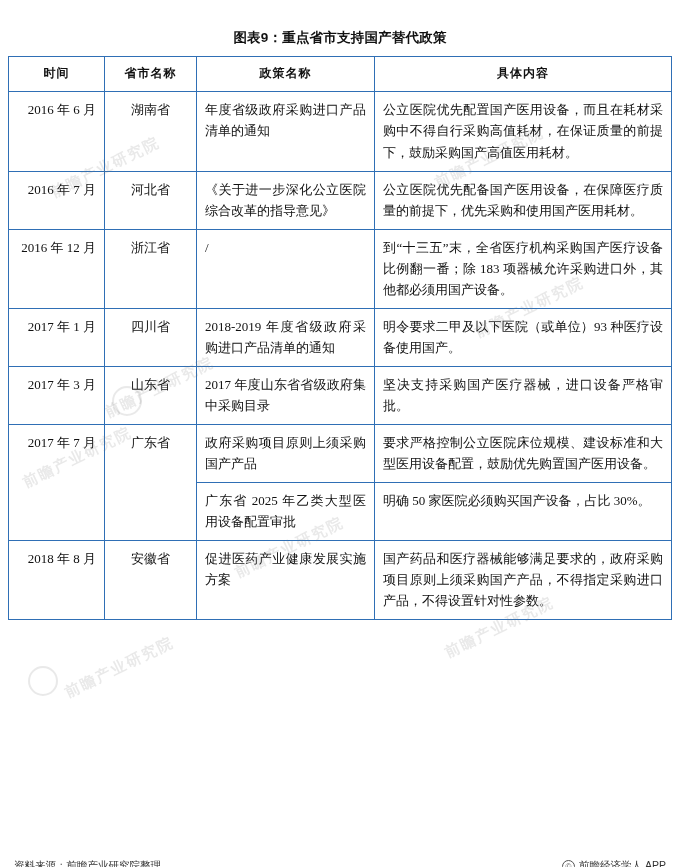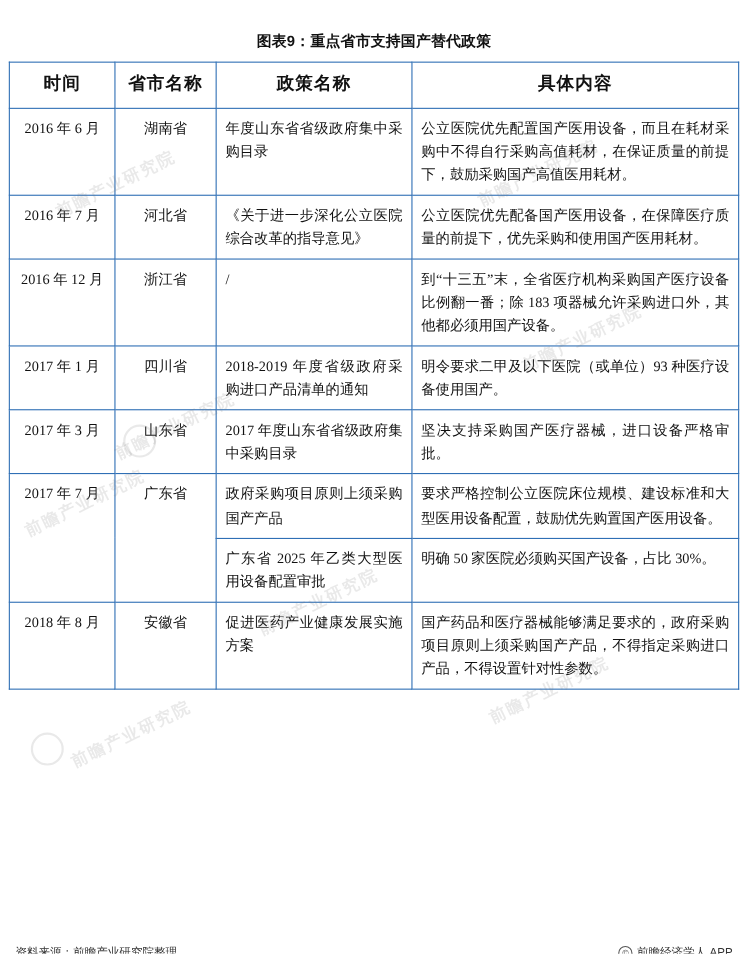--- a/index.html
+++ b/index.html
@@ -43,33 +43,33 @@
     border: 1px solid #2f6fb5;
     vertical-align: top;
     padding: 7px 8px 8px 8px;
     font-size: 13px;
     line-height: 1.62;
     color: #111;
   }
   table.policy thead th {
     text-align: center;
     font-weight: bold;
-    font-size: 16px;
+    font-size: 12px;
     padding: 7px 4px 8px 4px;
     vertical-align: middle;
     font-family: "Liberation Sans", "DejaVu Sans", sans-serif;
     letter-spacing: 1px;
   }
   .col-time { width: 96px; }
   .col-prov { width: 92px; }
   .col-name { width: 178px; }
   .col-content { width: auto; }
 
   td.time {
-    text-align: center;
+    text-align: right;
     white-space: nowrap;
     padding-left: 9px;
   }
   td.prov {
     text-align: center;
     padding-left: 13px;
   }
   td.name, td.content {
     text-align: justify;
     text-justify: inter-ideograph;
@@ -168,21 +168,21 @@
         <th>时间</th>
         <th>省市名称</th>
         <th>政策名称</th>
         <th>具体内容</th>
       </tr>
     </thead>
     <tbody>
       <tr>
         <td class="time">2016 年 6 月</td>
         <td class="prov">湖南省</td>
-        <td class="name">年度山东省省级政府集中采购目录</td>
+        <td class="name">年度省级政府采购进口产品清单的通知</td>
         <td class="content">公立医院优先配置国产医用设备，而且在耗材采购中不得自行采购高值耗材，在保证质量的前提下，鼓励采购国产高值医用耗材。</td>
       </tr>
       <tr>
         <td class="time">2016 年 7 月</td>
         <td class="prov">河北省</td>
         <td class="name">《关于进一步深化公立医院综合改革的指导意见》</td>
         <td class="content">公立医院优先配备国产医用设备，在保障医疗质量的前提下，优先采购和使用国产医用耗材。</td>
       </tr>
       <tr>
         <td class="time">2016 年 12 月</td>

